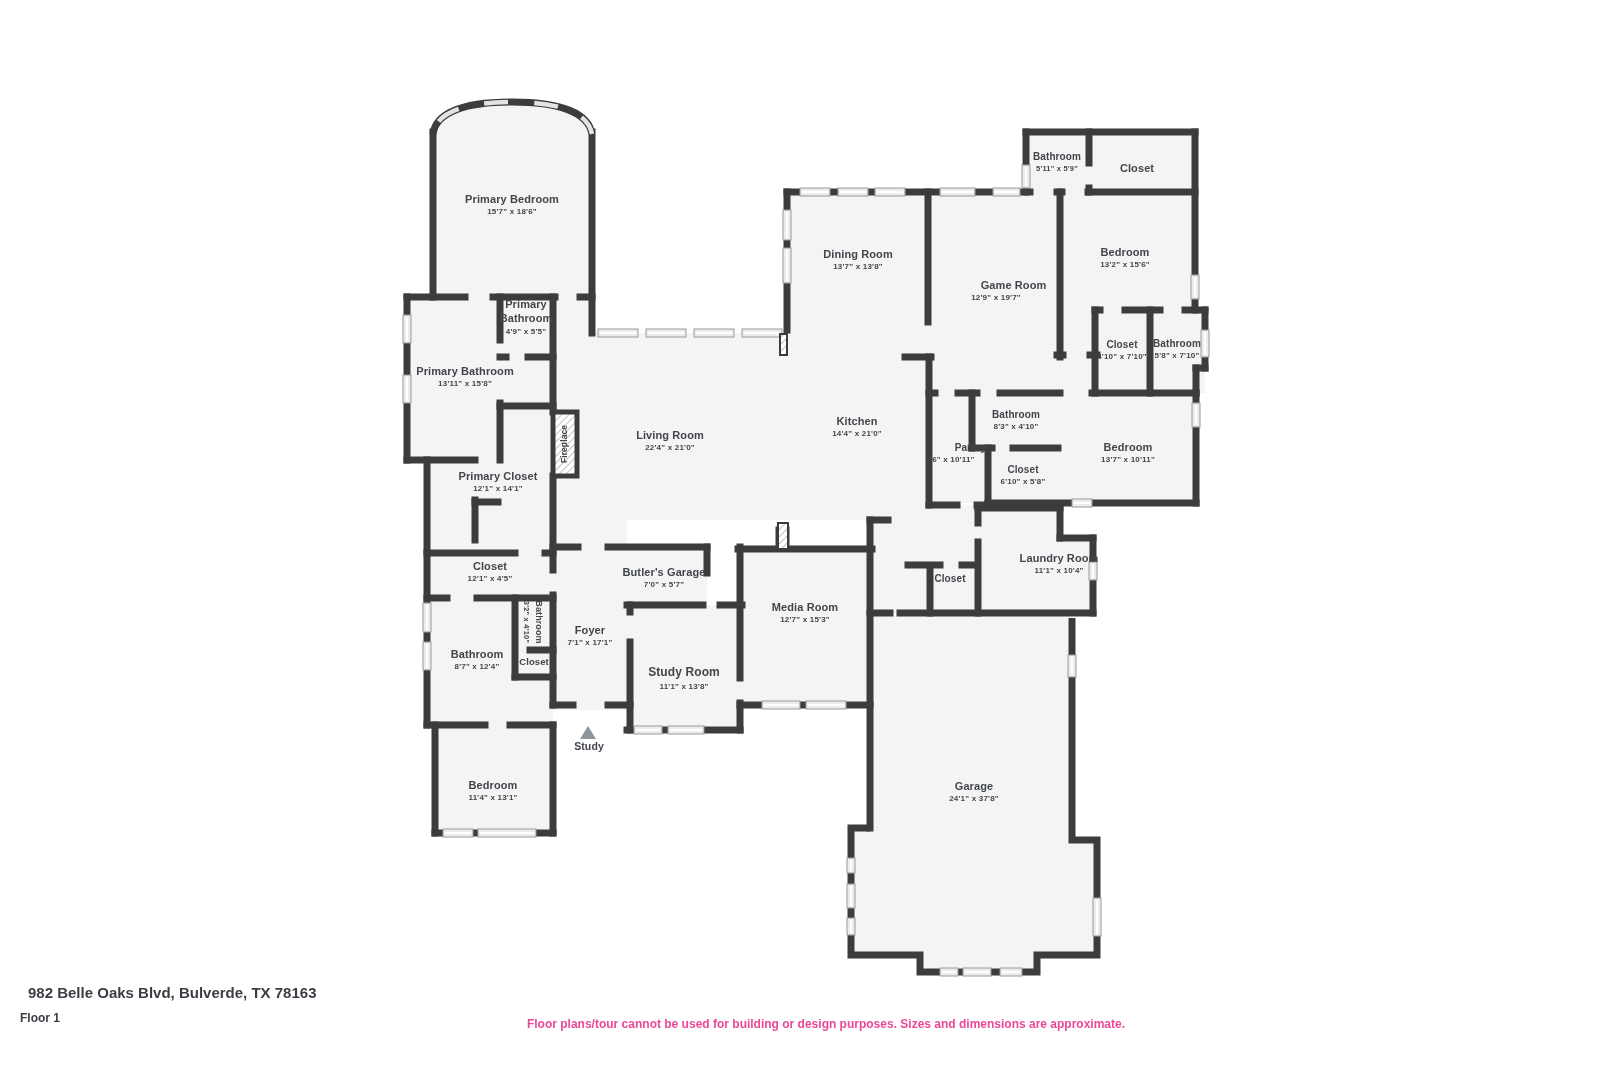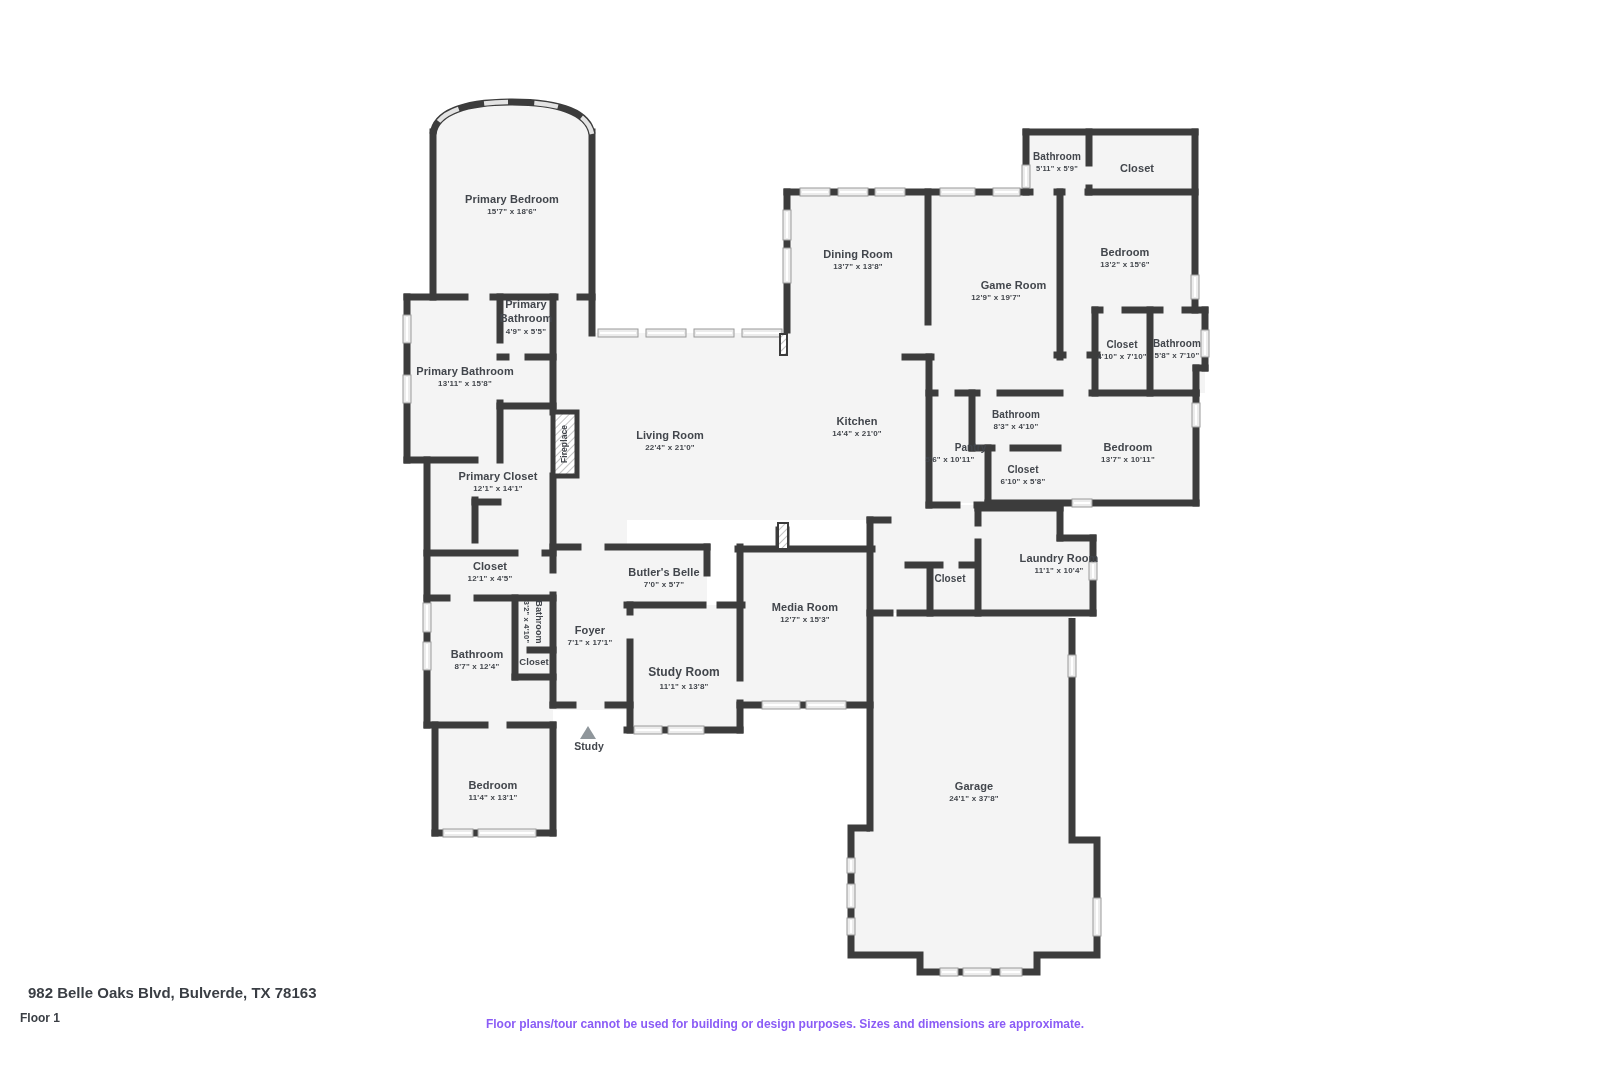--- a/index.html
+++ b/index.html
@@ -9,22 +9,22 @@
   #plan{position:absolute;left:0;top:0;width:1620px;height:1080px;}
   #labels{position:absolute;left:0;top:0;width:1620px;height:1080px;pointer-events:none;}
   .room-label{position:absolute;text-align:center;color:#42464c;line-height:1.3;
               transform:translate(-50%,-50%);white-space:nowrap;}
   .room-label .rname{display:block;font-weight:bold;letter-spacing:.1px;}
   .room-label .rdims{display:block;font-weight:600;letter-spacing:.2px;margin-top:1px;}
   .room-label.wrap{white-space:normal;}
   .footer-text{position:absolute;color:#3a3e44;}
   #address{left:28px;top:984px;font-size:15px;font-weight:bold;}
   #floor-label{left:20px;top:1011px;font-size:12px;font-weight:bold;}
-  #disclaimer{left:785px;top:1017px;transform:translateX(-50%);font-size:12px;
-              font-weight:bold;white-space:nowrap;color:#8b5cf6;}
+  #disclaimer{left:826px;top:1017px;transform:translateX(-50%);font-size:12px;
+              font-weight:bold;white-space:nowrap;color:#ec4899;}
   #copyright{right:56px;top:1013px;text-align:right;font-size:13.5px;font-weight:bold;
              line-height:1.45;color:#2e3236;}
 </style>
 </head>
 <body>
 
 <div id="stage">
   <svg id="plan" viewBox="0 0 1620 1080">
     <defs>
       <pattern id="hatch" width="5" height="5" patternUnits="userSpaceOnUse" patternTransform="rotate(45)">
@@ -268,21 +268,21 @@
       </div>
       <div class="room-label" style="left: 493px; top: 791px; transform: translate(-50%, -50%);">
         <span class="rname" style="font-size: 11px;">Bedroom</span>
         <span class="rdims" style="font-size: 8px;">11'4" x 13'1"</span>
       </div>
       <div class="room-label" style="left: 590px; top: 636px; transform: translate(-50%, -50%);">
         <span class="rname" style="font-size: 11px;">Foyer</span>
         <span class="rdims" style="font-size: 8px;">7'1" x 17'1"</span>
       </div>
       <div class="room-label" style="left: 664px; top: 578px; transform: translate(-50%, -50%);">
-        <span class="rname" style="font-size: 11px;">Butler's Belle</span>
+        <span class="rname" style="font-size: 11px;">Butler's Garage</span>
         <span class="rdims" style="font-size: 8px;">7'0" x 5'7"</span>
       </div>
       <div class="room-label" style="left: 684px; top: 678px; transform: translate(-50%, -50%);">
         <span class="rname" style="font-size: 12px;">Study Room</span>
         <span class="rdims" style="font-size: 8px;">11'1" x 13'8"</span>
       </div>
       <div class="room-label" style="left: 805px; top: 613px; transform: translate(-50%, -50%);">
         <span class="rname" style="font-size: 11px;">Media Room</span>
         <span class="rdims" style="font-size: 8px;">12'7" x 15'3"</span>
       </div>

